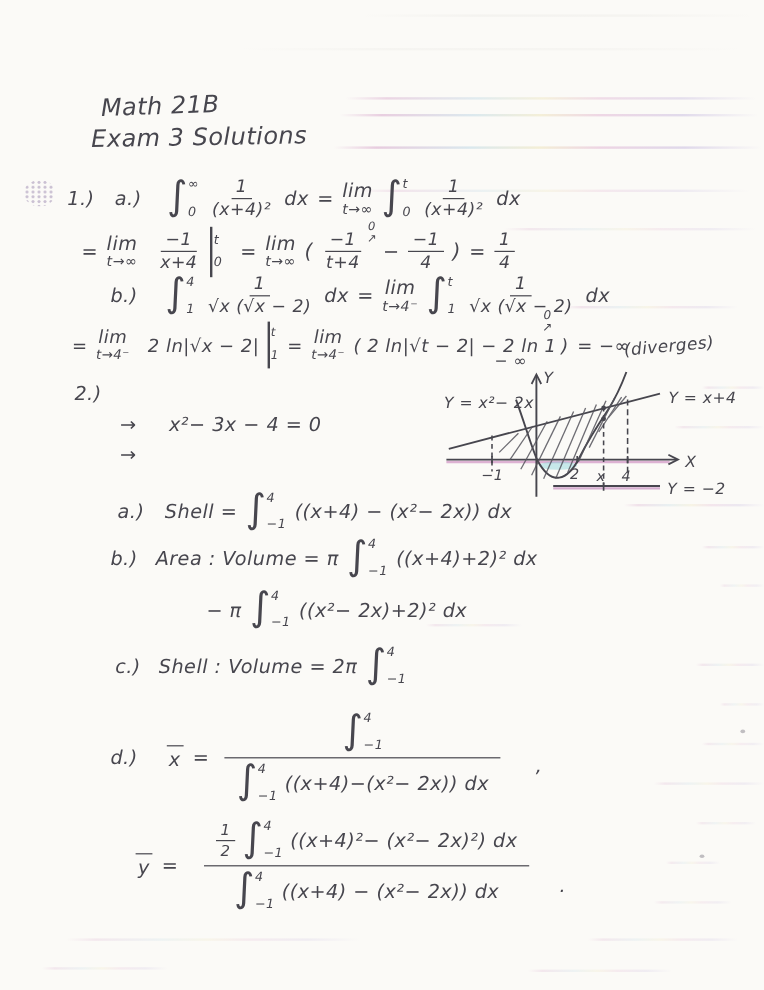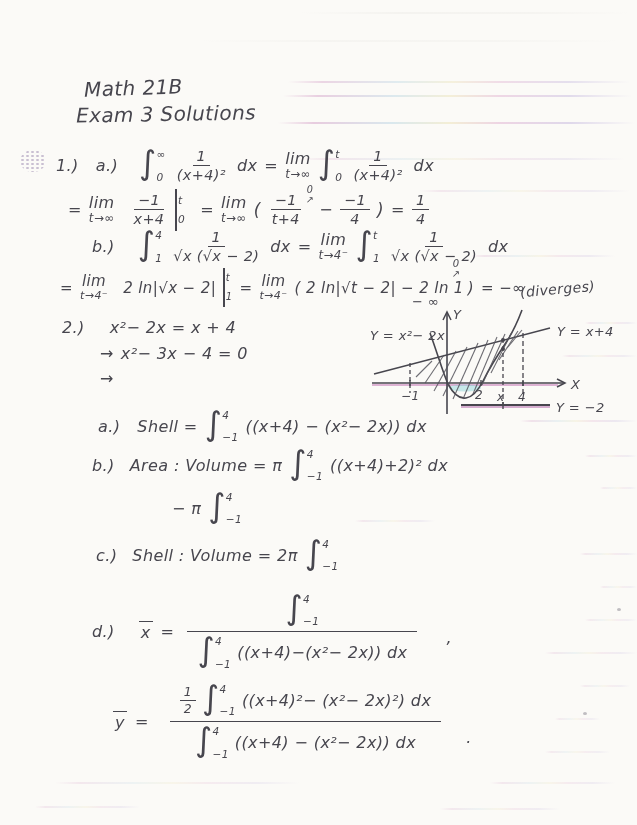--- a/index.html
+++ b/index.html
@@ -231,25 +231,24 @@
           <span>↗</span>
         </span></span>
     <span style="margin-left:-3px">)</span>
     <span>= −∞</span>
   </div>
   <div class="note" style="left:412px;top:294px"><span>− ∞</span></div>
   <div class="note" style="left:520px;top:281px;transform:rotate(-5deg);font-size:14px"><span>(diverges)</span></div>
 
   <div class="hw" style="left:62px;top:318px">
     <span>2.)</span>
-    <span style="margin-left:18px">x²− 2x = x + 4</span>
   </div>
   <div class="hw" style="left:100px;top:344px">
     <span>→</span>
-    <span style="margin-left:0">x²− 3x − 4 = 0</span>
+    <span style="margin-left:20px">x²− 3x − 4 = 0</span>
   </div>
   <div class="hw" style="left:100px;top:369px">
     <span>→</span>
   </div>
 
   <svg style="position:absolute;left:368px;top:303px" width="255" height="118" viewBox="0 0 255 118">
 
     <path d="M4,82 L190,82" stroke="#c06ab0" stroke-width="2.2" opacity="0.5" fill="none"></path>
     <path d="M93,104 L182,104" stroke="#b060a8" stroke-width="2" opacity="0.5" fill="none"></path>
     <ellipse cx="97" cy="85" rx="16" ry="3.4" fill="#86d2d8" opacity="0.45"></ellipse>
@@ -328,20 +327,21 @@
   </div>
   <div class="hw" style="left:172px;top:492px">
     <span>− π</span>
     <span class="intg">
         <span class="sign">∫</span>
         <span class="lims">
           <span class="hi">4</span>
           <span class="lo">−1</span>
         </span>
       </span>
+    <span>((x²− 2x)+2)² dx</span>
   </div>
 
   <div class="hw" style="left:96px;top:539px">
     <span>c.)</span>
     <span style="margin-left:8px">Shell : Volume  =  2π</span>
     <span class="intg">
         <span class="sign">∫</span>
         <span class="lims">
           <span class="hi">4</span>
           <span class="lo">−1</span>

